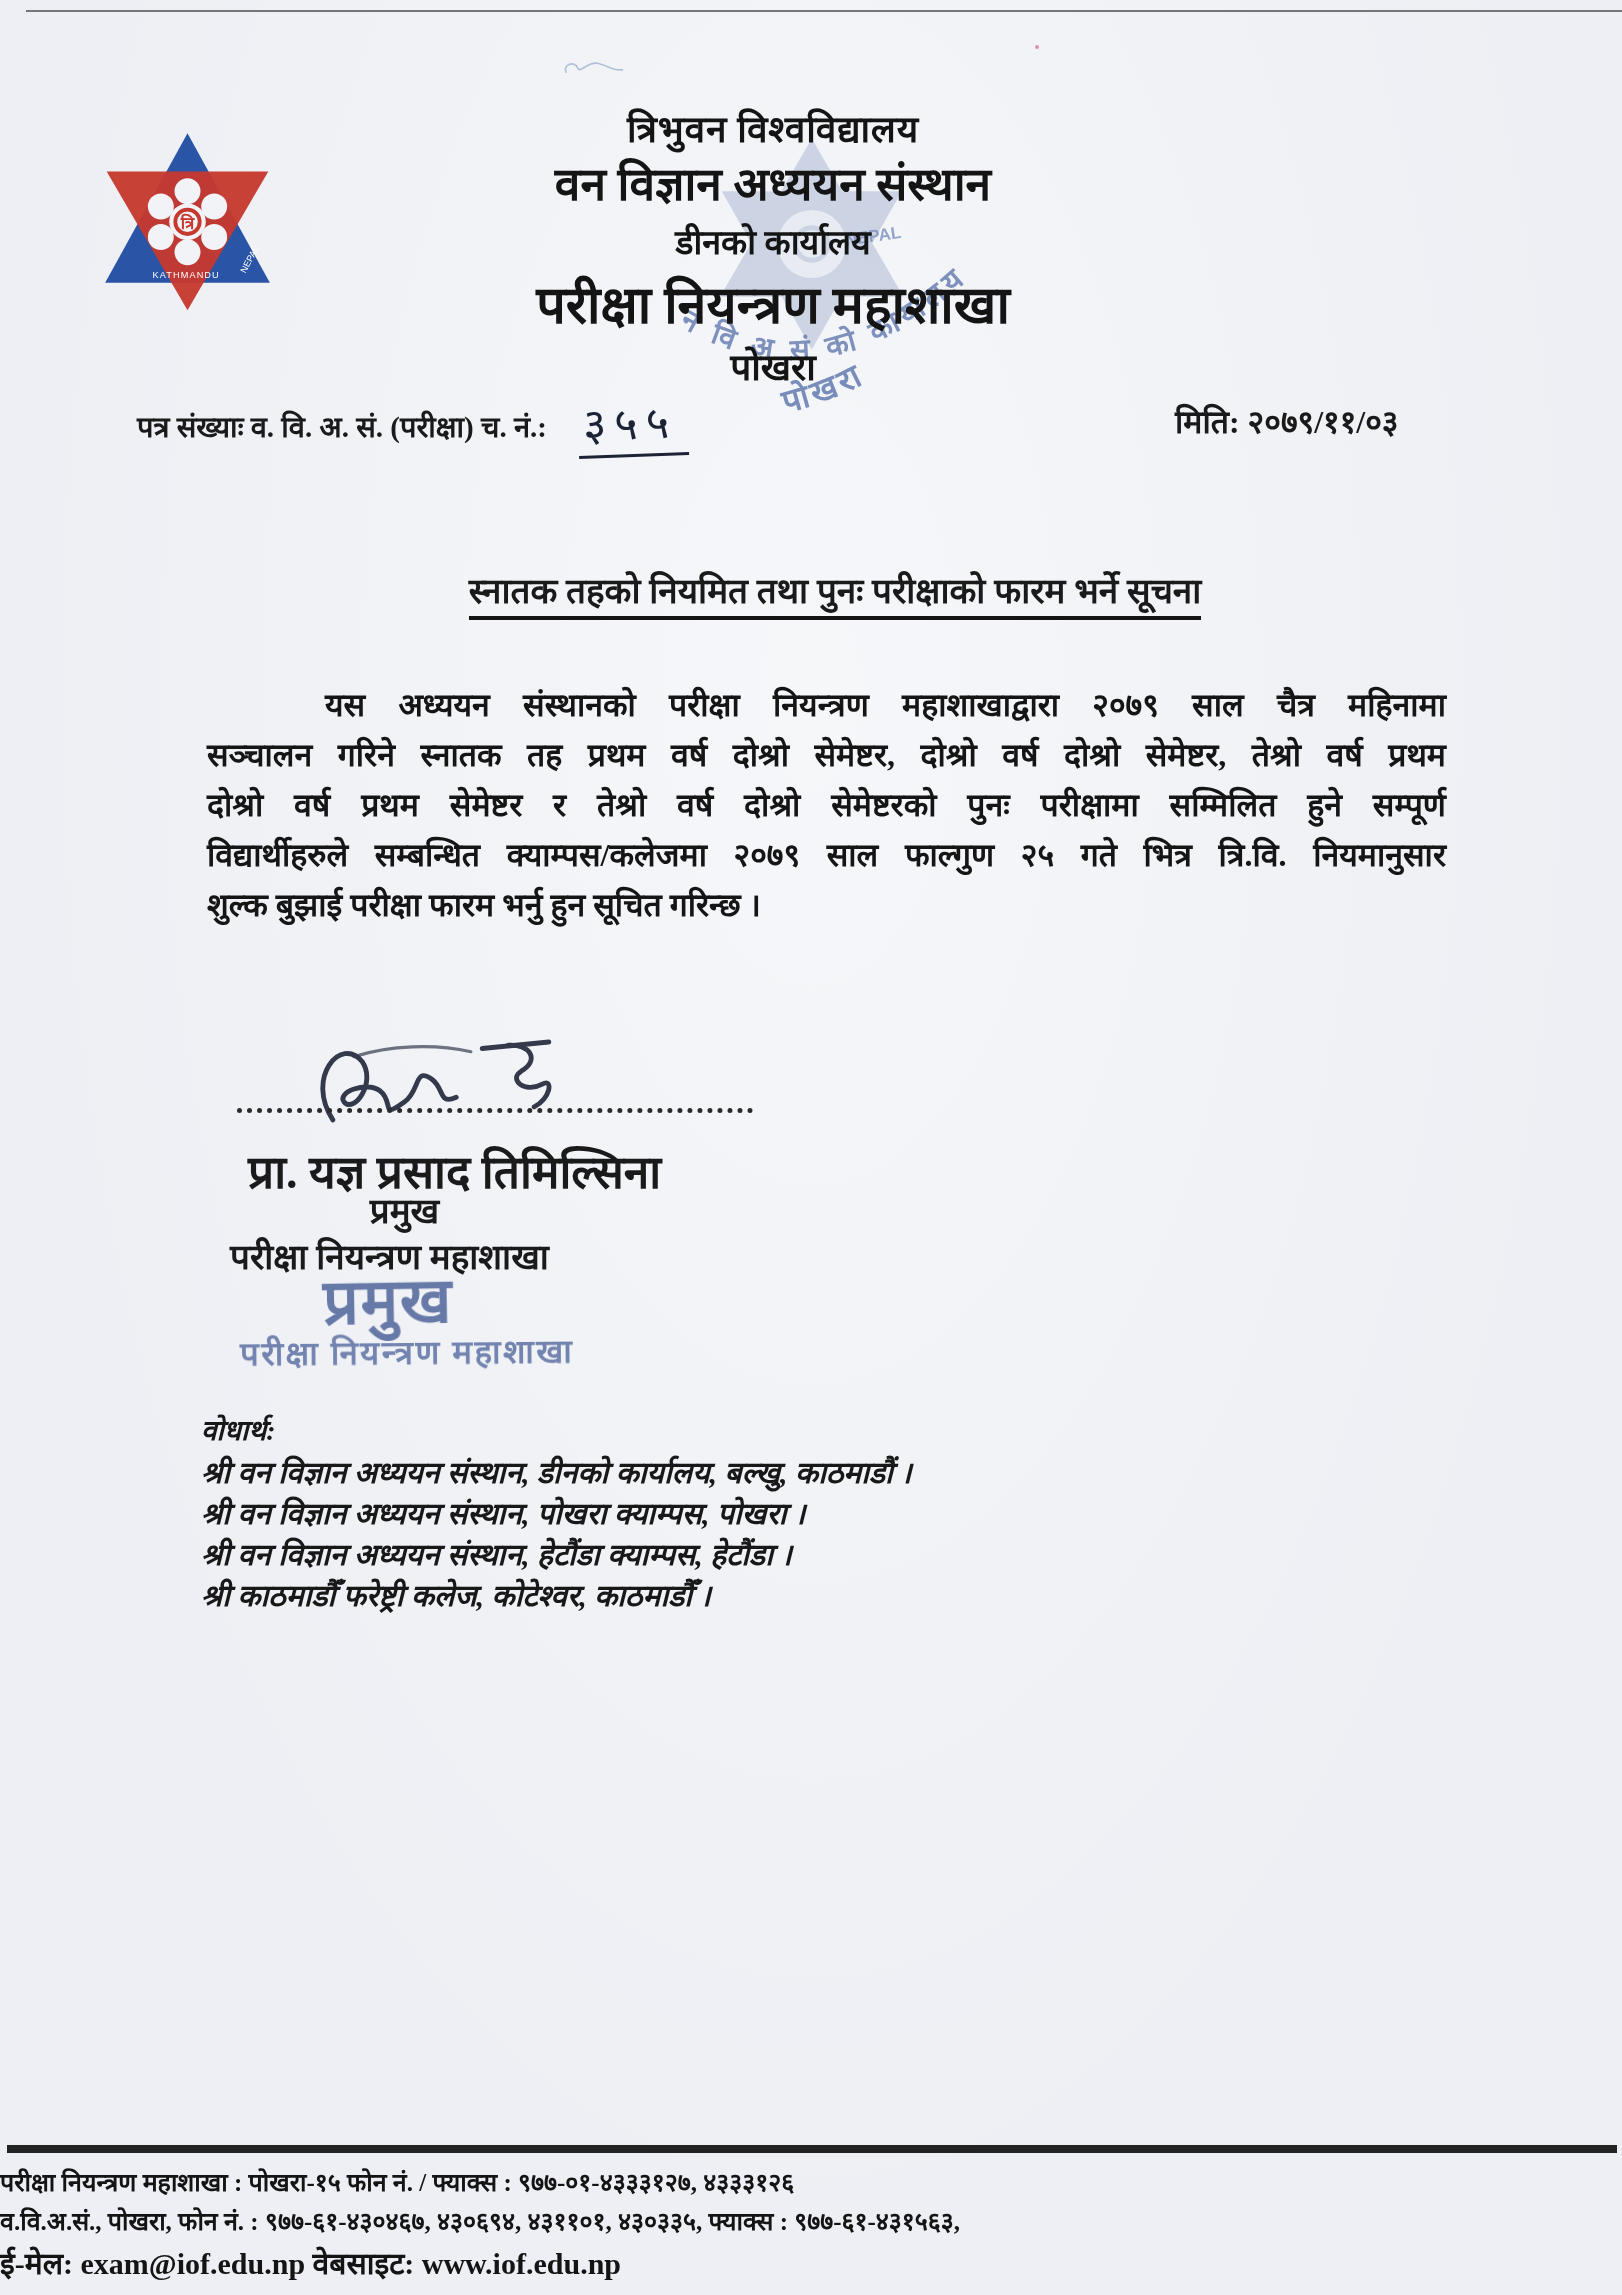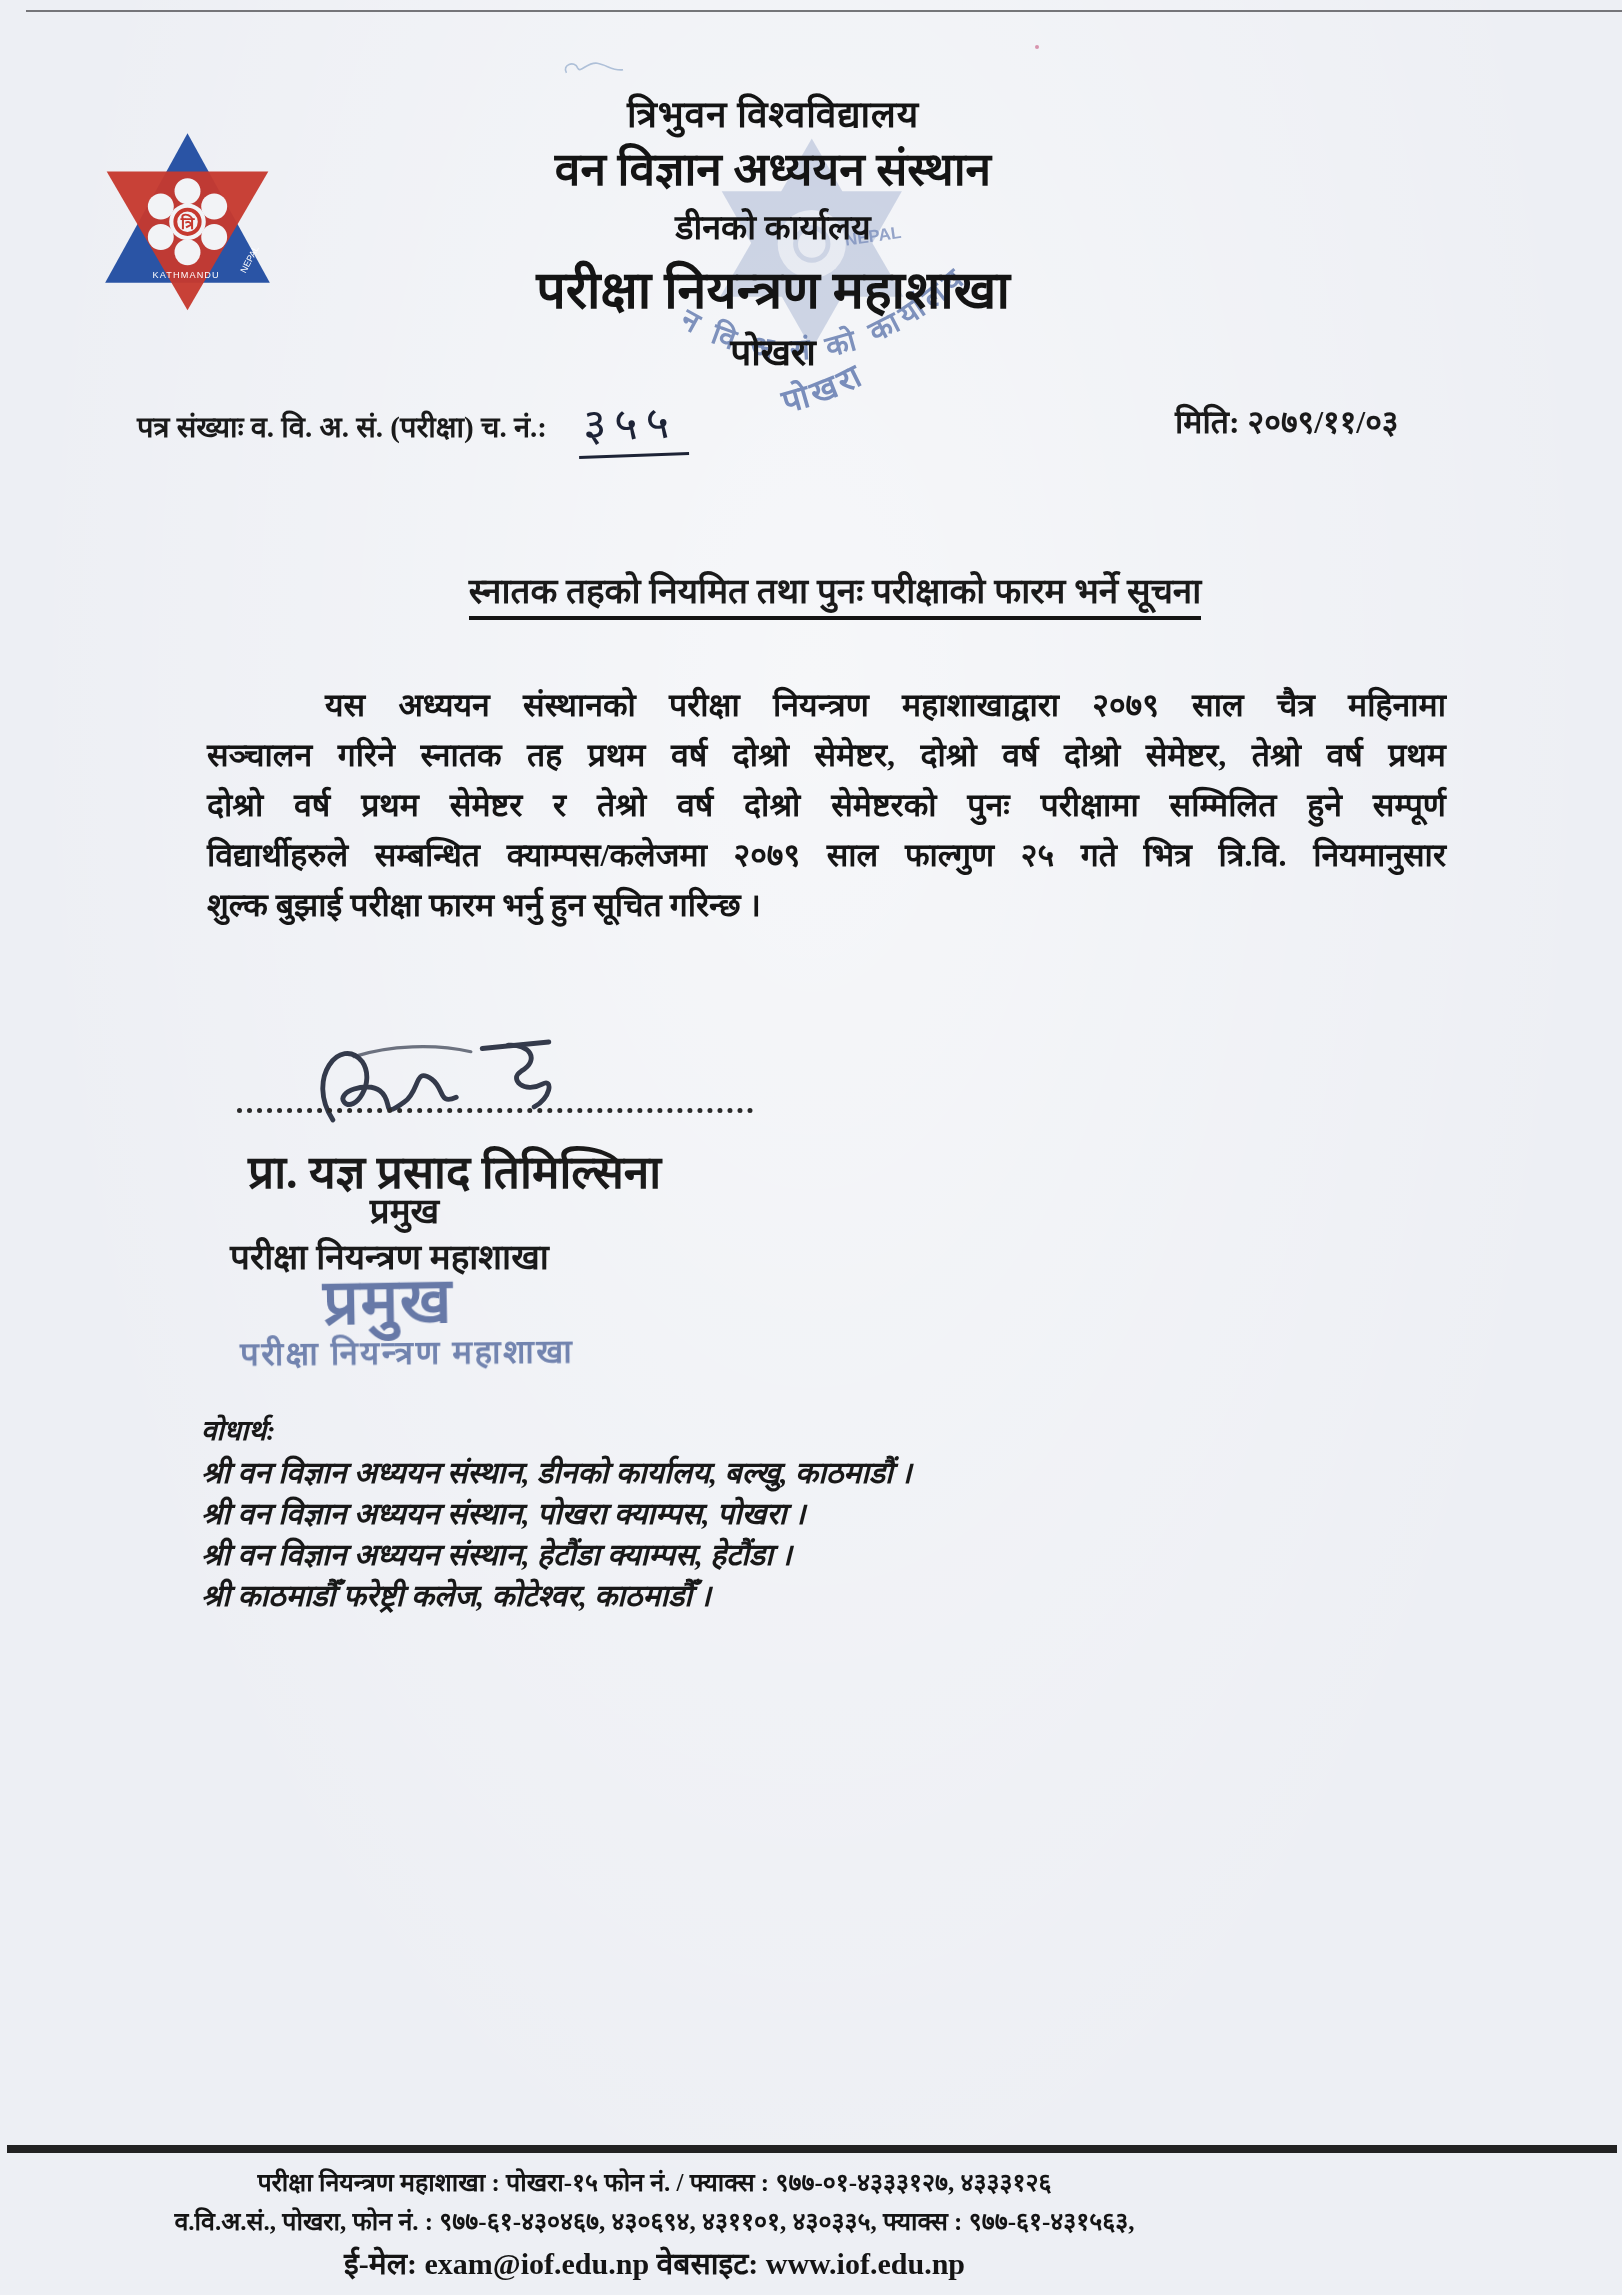--- a/index.html
+++ b/index.html
@@ -10,21 +10,21 @@
     background:
       radial-gradient(ellipse at 50% 30%, rgba(255,255,255,.5), rgba(255,255,255,0) 70%),
       #edeff4;
     overflow:hidden;
     font-family:"Liberation Serif", serif;
     color:#1a1a1a;
   }
   .scan-top-line{position:absolute;left:26px;top:9.7px;width:1597px;height:2.4px;background:#5f5f63;opacity:.85;}
   .abs{position:absolute;}
   
-  .header{position:absolute;left:0;top:91px;width:1546px;text-align:center;font-weight:bold;color:#141414;}
+  .header{position:absolute;left:0;top:106px;width:1546px;text-align:center;font-weight:bold;color:#141414;}
   .h-line1{font-size:37px;line-height:47px;letter-spacing:0.8px;}
   .h-line2{font-size:46px;line-height:63px;}
   .h-line3{font-size:34px;line-height:54px;}
   .h-line4{font-size:52px;line-height:71px;}
   .h-line5{font-size:37px;line-height:54px;}
   
   .ref-label{position:absolute;left:104px;top:406px;font-size:29px;font-weight:bold;margin-left:33px;}
   .ref-number{
     position:absolute;left:578px;top:391px;
     font-size:45px;font-weight:500;color:#1d2336;
@@ -61,21 +61,21 @@
     font-size:33px;font-weight:bold;color:#5d71a3;
     filter:blur(0.7px);opacity:.85;transform:rotate(-0.5deg);
     letter-spacing:2.4px;
   }
   
   .cc-block{position:absolute;left:201px;top:1410px;font-style:italic;color:#181818;}
   .cc-heading{font-size:28px;font-weight:bold;height:42px;}
   .cc-item{font-size:30px;font-weight:600;height:41px;line-height:41px;}
   
   .footer-bar{position:absolute;left:6.5px;top:2145px;width:1610px;height:8px;background:#222;}
-  .footer{position:absolute;left:0;top:2163px;width:1309px;text-align:center;font-weight:bold;color:#141414;}
+  .footer{position:absolute;left:0;top:2163px;width:1309px;text-align:left;font-weight:bold;color:#141414;}
   .f-line1{font-size:25px;line-height:39px;}
   .f-line2{font-size:25px;line-height:39px;}
   .f-line3{font-size:30px;line-height:45px;font-family:"Liberation Serif", serif;}
   .pink-dot{position:absolute;left:1035px;top:45px;width:4px;height:4px;border-radius:50%;background:#d07a9a;opacity:.8;}
 </style>
 </head>
 <body>
 
 <div class="page">
 

